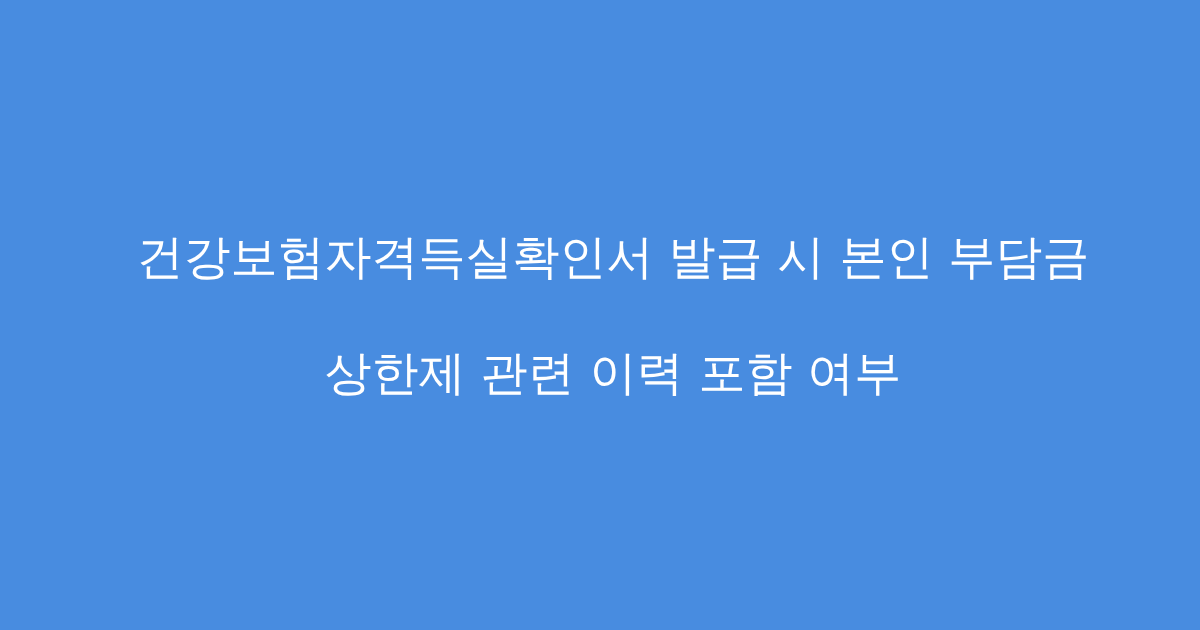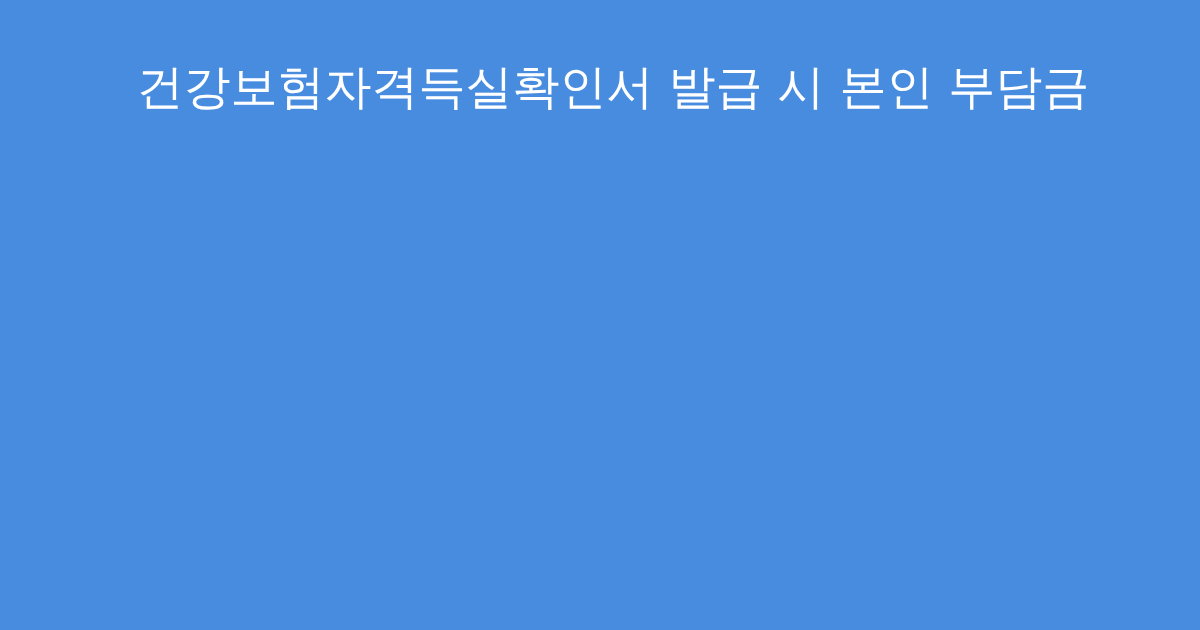--- a/index.html
+++ b/index.html
@@ -14,21 +14,21 @@
     overflow: hidden;
     font-family: "Liberation Sans", "DejaVu Sans", sans-serif;
   }
 
   #thumbnail-card {
     position: relative;
     box-sizing: border-box;
     width: 1200px;
     height: 630px;
     display: flex;
-    align-items: flex-start;
+    align-items: center;
     justify-content: center;
     background-color: #488CE0;
     padding-left: 26px;
   }
 
   #headline-block {
     width: 1060px;
     margin: 0;
     padding: 0;
     text-align: center;
@@ -46,15 +46,16 @@
     display: block;
   }
 </style>
 </head>
 <body>
 
 <div id="thumbnail-card">
 
   <h1 id="headline-block">
     <span class="headline-line">건강보험자격득실확인서 발급 시 본인 부담금</span>
+    <span class="headline-line">상한제 관련 이력 포함 여부</span>
   </h1>
 
 </div>
 
 </body></html>

